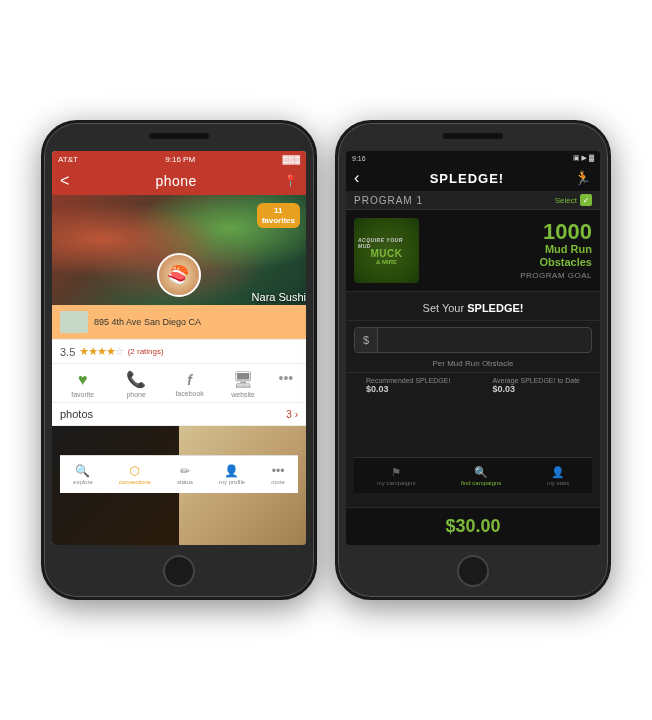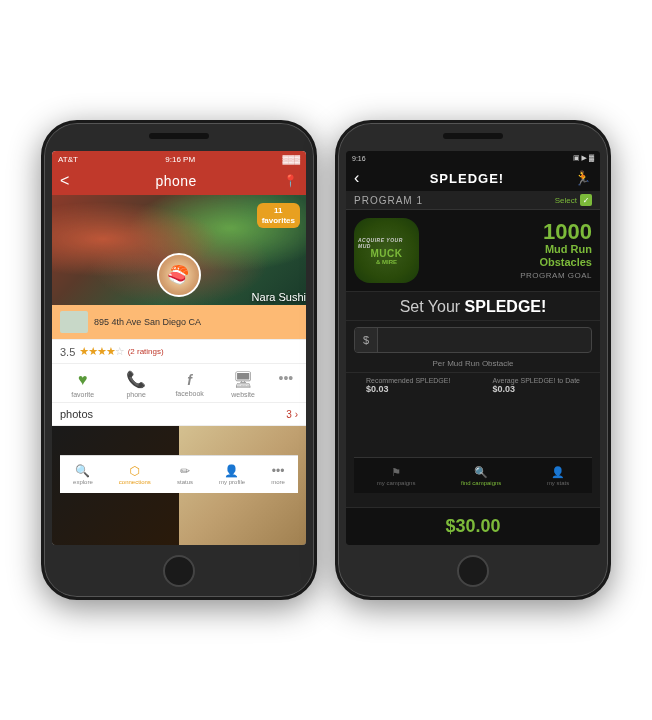--- a/index.html
+++ b/index.html
@@ -371,21 +371,21 @@
       flex-shrink: 0;
       position: relative;
       display: flex;
       align-items: center;
       justify-content: center;
     }
     .mud-logo-bg {
       width: 65px;
       height: 65px;
       background: radial-gradient(circle, #3a5a1a 0%, #2a4a0a 60%, #1a3a0a 100%);
-      border-radius: 16px;
+      border-radius: 4px;
       display: flex;
       flex-direction: column;
       align-items: center;
       justify-content: center;
       padding: 4px;
     }
     .mud-logo-text1 {
       font-size: 5px;
       color: #ccc;
       font-style: italic;
@@ -426,21 +426,21 @@
       margin-top: 2px;
       letter-spacing: 0.5px;
     }
     .phone2-set-spledge {
       background: #1a1a1a;
       text-align: center;
       padding: 6px 8px 4px;
       border-bottom: 1px solid #2a2a2a;
     }
     .set-text {
-      font-size: 16px;
+      font-size: 11px;
       color: #ccc;
     }
     .set-text strong {
       color: white;
       font-weight: 800;
     }
     .phone2-input-row {
       background: #222;
       display: flex;
       align-items: center;

